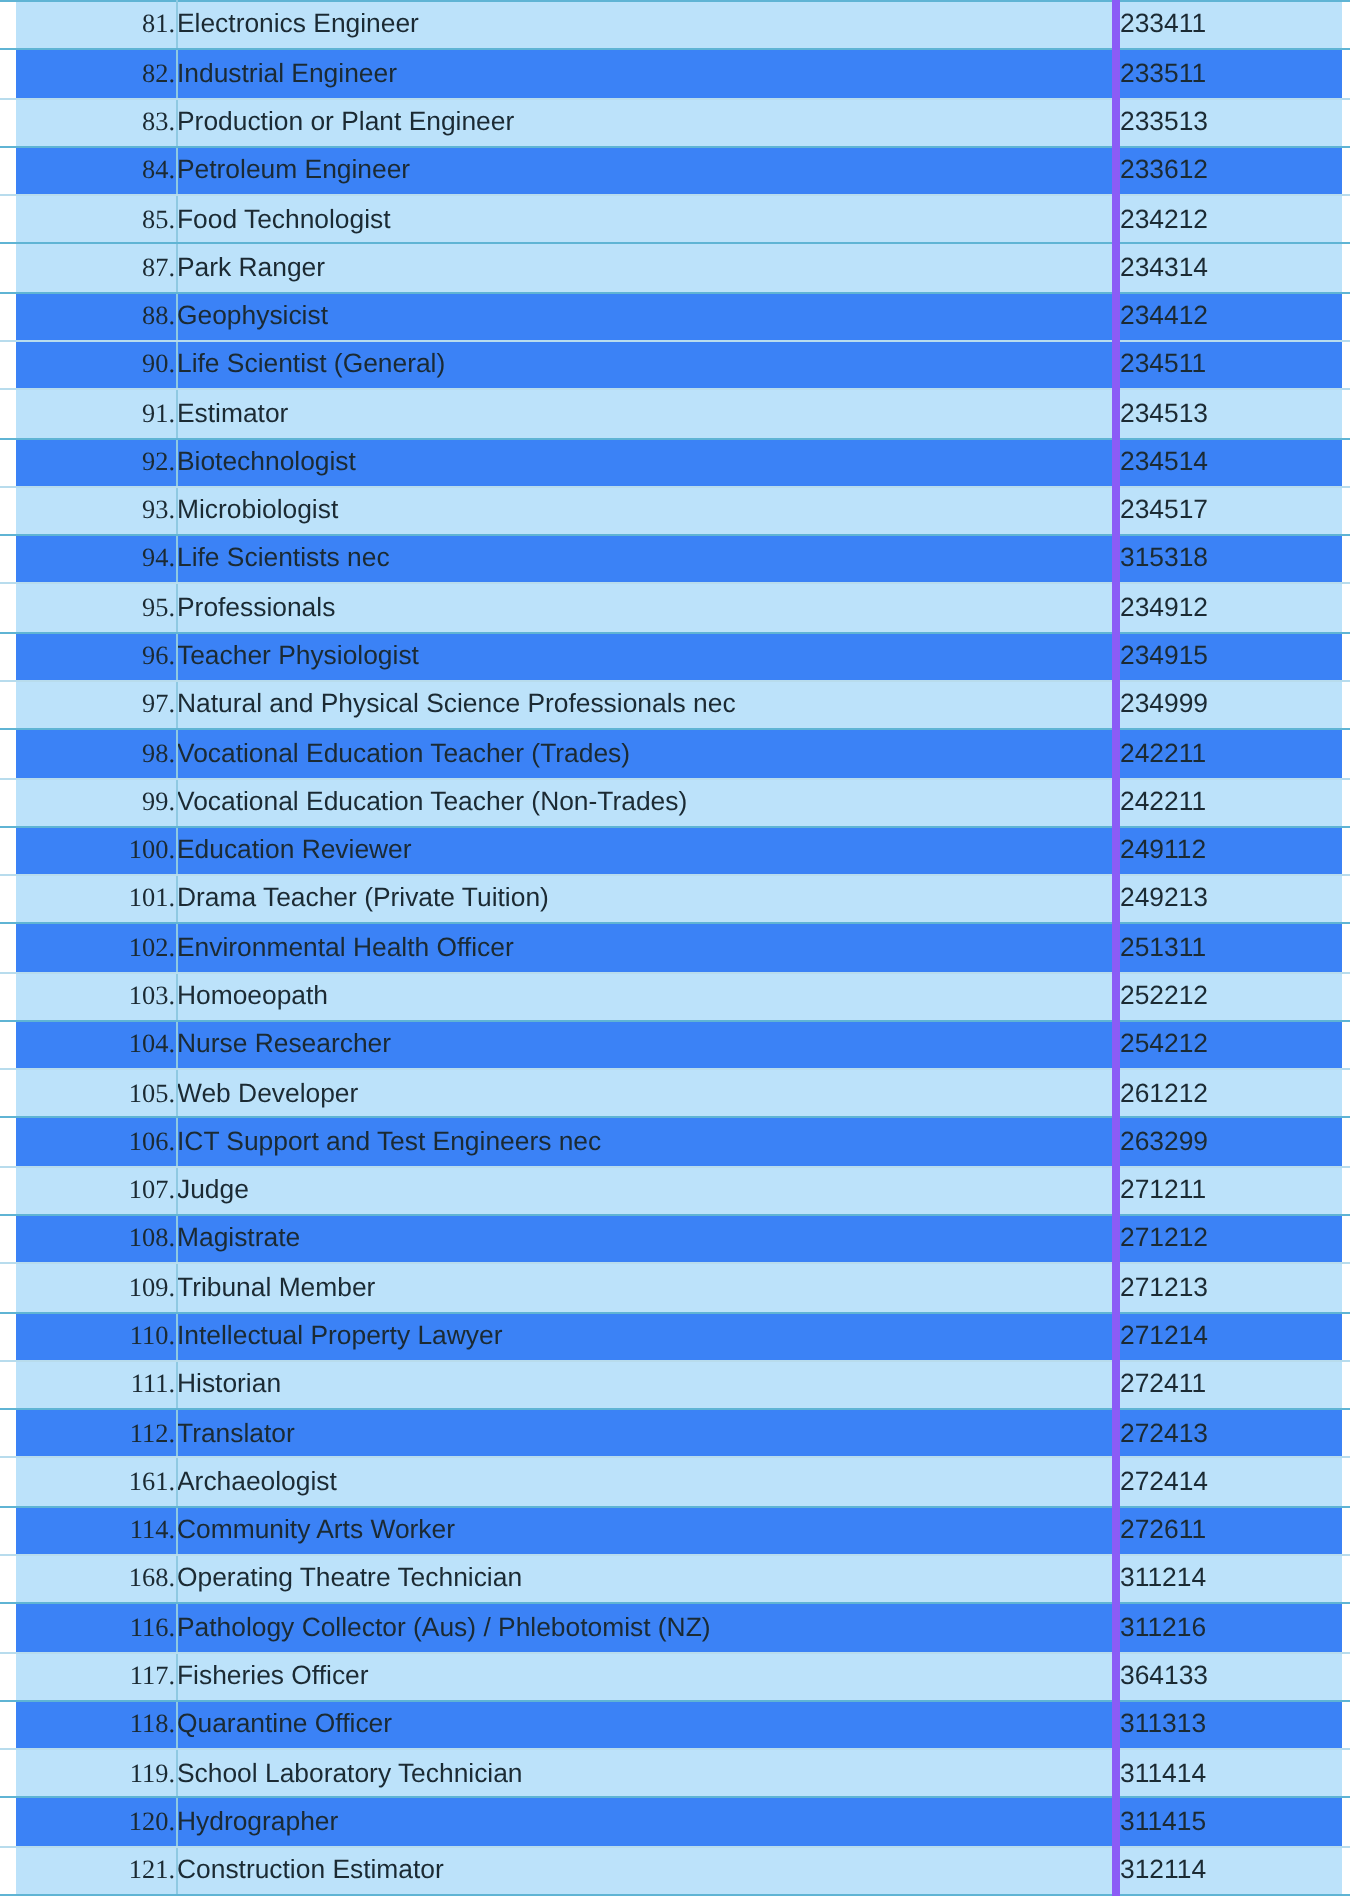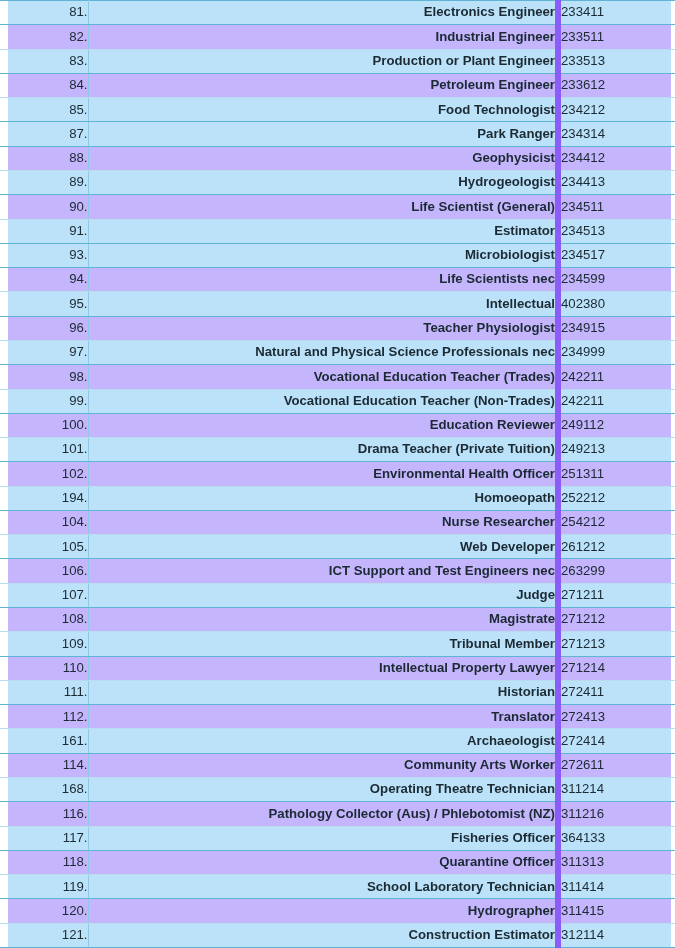--- a/index.html
+++ b/index.html
@@ -41,46 +41,46 @@
     border-top: 1px solid #62b6d6;
     border-bottom: 1px solid #62b6d6;
   }
 
   
   #occupation-table tr.row-shaded td {
     background: #bce2fa;
   }
   
   #occupation-table tr.row-plain td {
-    background: #c4b5fd;
+    background: #3b82f6;
     border-top: 1px solid #b8dced;
     border-bottom: 1px solid #b8dced;
   }
   
   #occupation-table tr.row-shaded td {
     border-top: 1px solid #5fb4d4;
     border-bottom: 1px solid #5fb4d4;
   }
 
   td.cell-index {
     text-align: right;
     padding-right: 8px;
     border-right: 1px solid #8fc9e2;
     background-clip: padding-box;
+    font-family: Liberation Serif, serif;
   }
   
   td.cell-index {
     box-shadow: inset 8px 0 0 0 #ffffff;
   }
 
   td.cell-title {
-    text-align: right;
+    text-align: left;
     padding-left: 8px;
-    border-right: 6px solid #8b5cf6;
-    font-weight: bold;
+    border-right: 4px solid #8b5cf6;
   }
 
   td.cell-code {
     text-align: left;
     padding-left: 6px;
     border-right: 1px solid #8fc9e2;
     background-clip: padding-box;
   }
   td.cell-code {
     box-shadow: inset -4px 0 0 0 #ffffff;
@@ -124,49 +124,49 @@
       <tr class="row-shaded">
         <td class="cell-index">87.</td>
         <td class="cell-title">Park Ranger</td>
         <td class="cell-code">234314</td>
       </tr>
       <tr class="row-plain">
         <td class="cell-index">88.</td>
         <td class="cell-title">Geophysicist</td>
         <td class="cell-code">234412</td>
       </tr>
-      <tr class="row-shaded">
-        <td class="cell-index">89.</td>
-        <td class="cell-title">Hydrogeologist</td>
-        <td class="cell-code">234413</td>
-      </tr>
       <tr class="row-plain">
         <td class="cell-index">90.</td>
         <td class="cell-title">Life Scientist (General)</td>
         <td class="cell-code">234511</td>
       </tr>
       <tr class="row-shaded">
         <td class="cell-index">91.</td>
         <td class="cell-title">Estimator</td>
         <td class="cell-code">234513</td>
       </tr>
+      <tr class="row-plain">
+        <td class="cell-index">92.</td>
+        <td class="cell-title">Biotechnologist</td>
+        <td class="cell-code">234514</td>
+      </tr>
       <tr class="row-shaded">
         <td class="cell-index">93.</td>
         <td class="cell-title">Microbiologist</td>
         <td class="cell-code">234517</td>
       </tr>
       <tr class="row-plain">
         <td class="cell-index">94.</td>
         <td class="cell-title">Life Scientists nec</td>
-        <td class="cell-code">234599</td>
+        <td class="cell-code">315318</td>
       </tr>
       <tr class="row-shaded">
         <td class="cell-index">95.</td>
-        <td class="cell-title">Intellectual</td>
-        <td class="cell-code">402380</td>
+        <td class="cell-title">Professionals</td>
+        <td class="cell-code">234912</td>
       </tr>
       <tr class="row-plain">
         <td class="cell-index">96.</td>
         <td class="cell-title">Teacher Physiologist</td>
         <td class="cell-code">234915</td>
       </tr>
       <tr class="row-shaded">
         <td class="cell-index">97.</td>
         <td class="cell-title">Natural and Physical Science Professionals nec</td>
         <td class="cell-code">234999</td>
@@ -190,21 +190,21 @@
         <td class="cell-index">101.</td>
         <td class="cell-title">Drama Teacher (Private Tuition)</td>
         <td class="cell-code">249213</td>
       </tr>
       <tr class="row-plain">
         <td class="cell-index">102.</td>
         <td class="cell-title">Environmental Health Officer</td>
         <td class="cell-code">251311</td>
       </tr>
       <tr class="row-shaded">
-        <td class="cell-index">194.</td>
+        <td class="cell-index">103.</td>
         <td class="cell-title">Homoeopath</td>
         <td class="cell-code">252212</td>
       </tr>
       <tr class="row-plain">
         <td class="cell-index">104.</td>
         <td class="cell-title">Nurse Researcher</td>
         <td class="cell-code">254212</td>
       </tr>
       <tr class="row-shaded">
         <td class="cell-index">105.</td>

